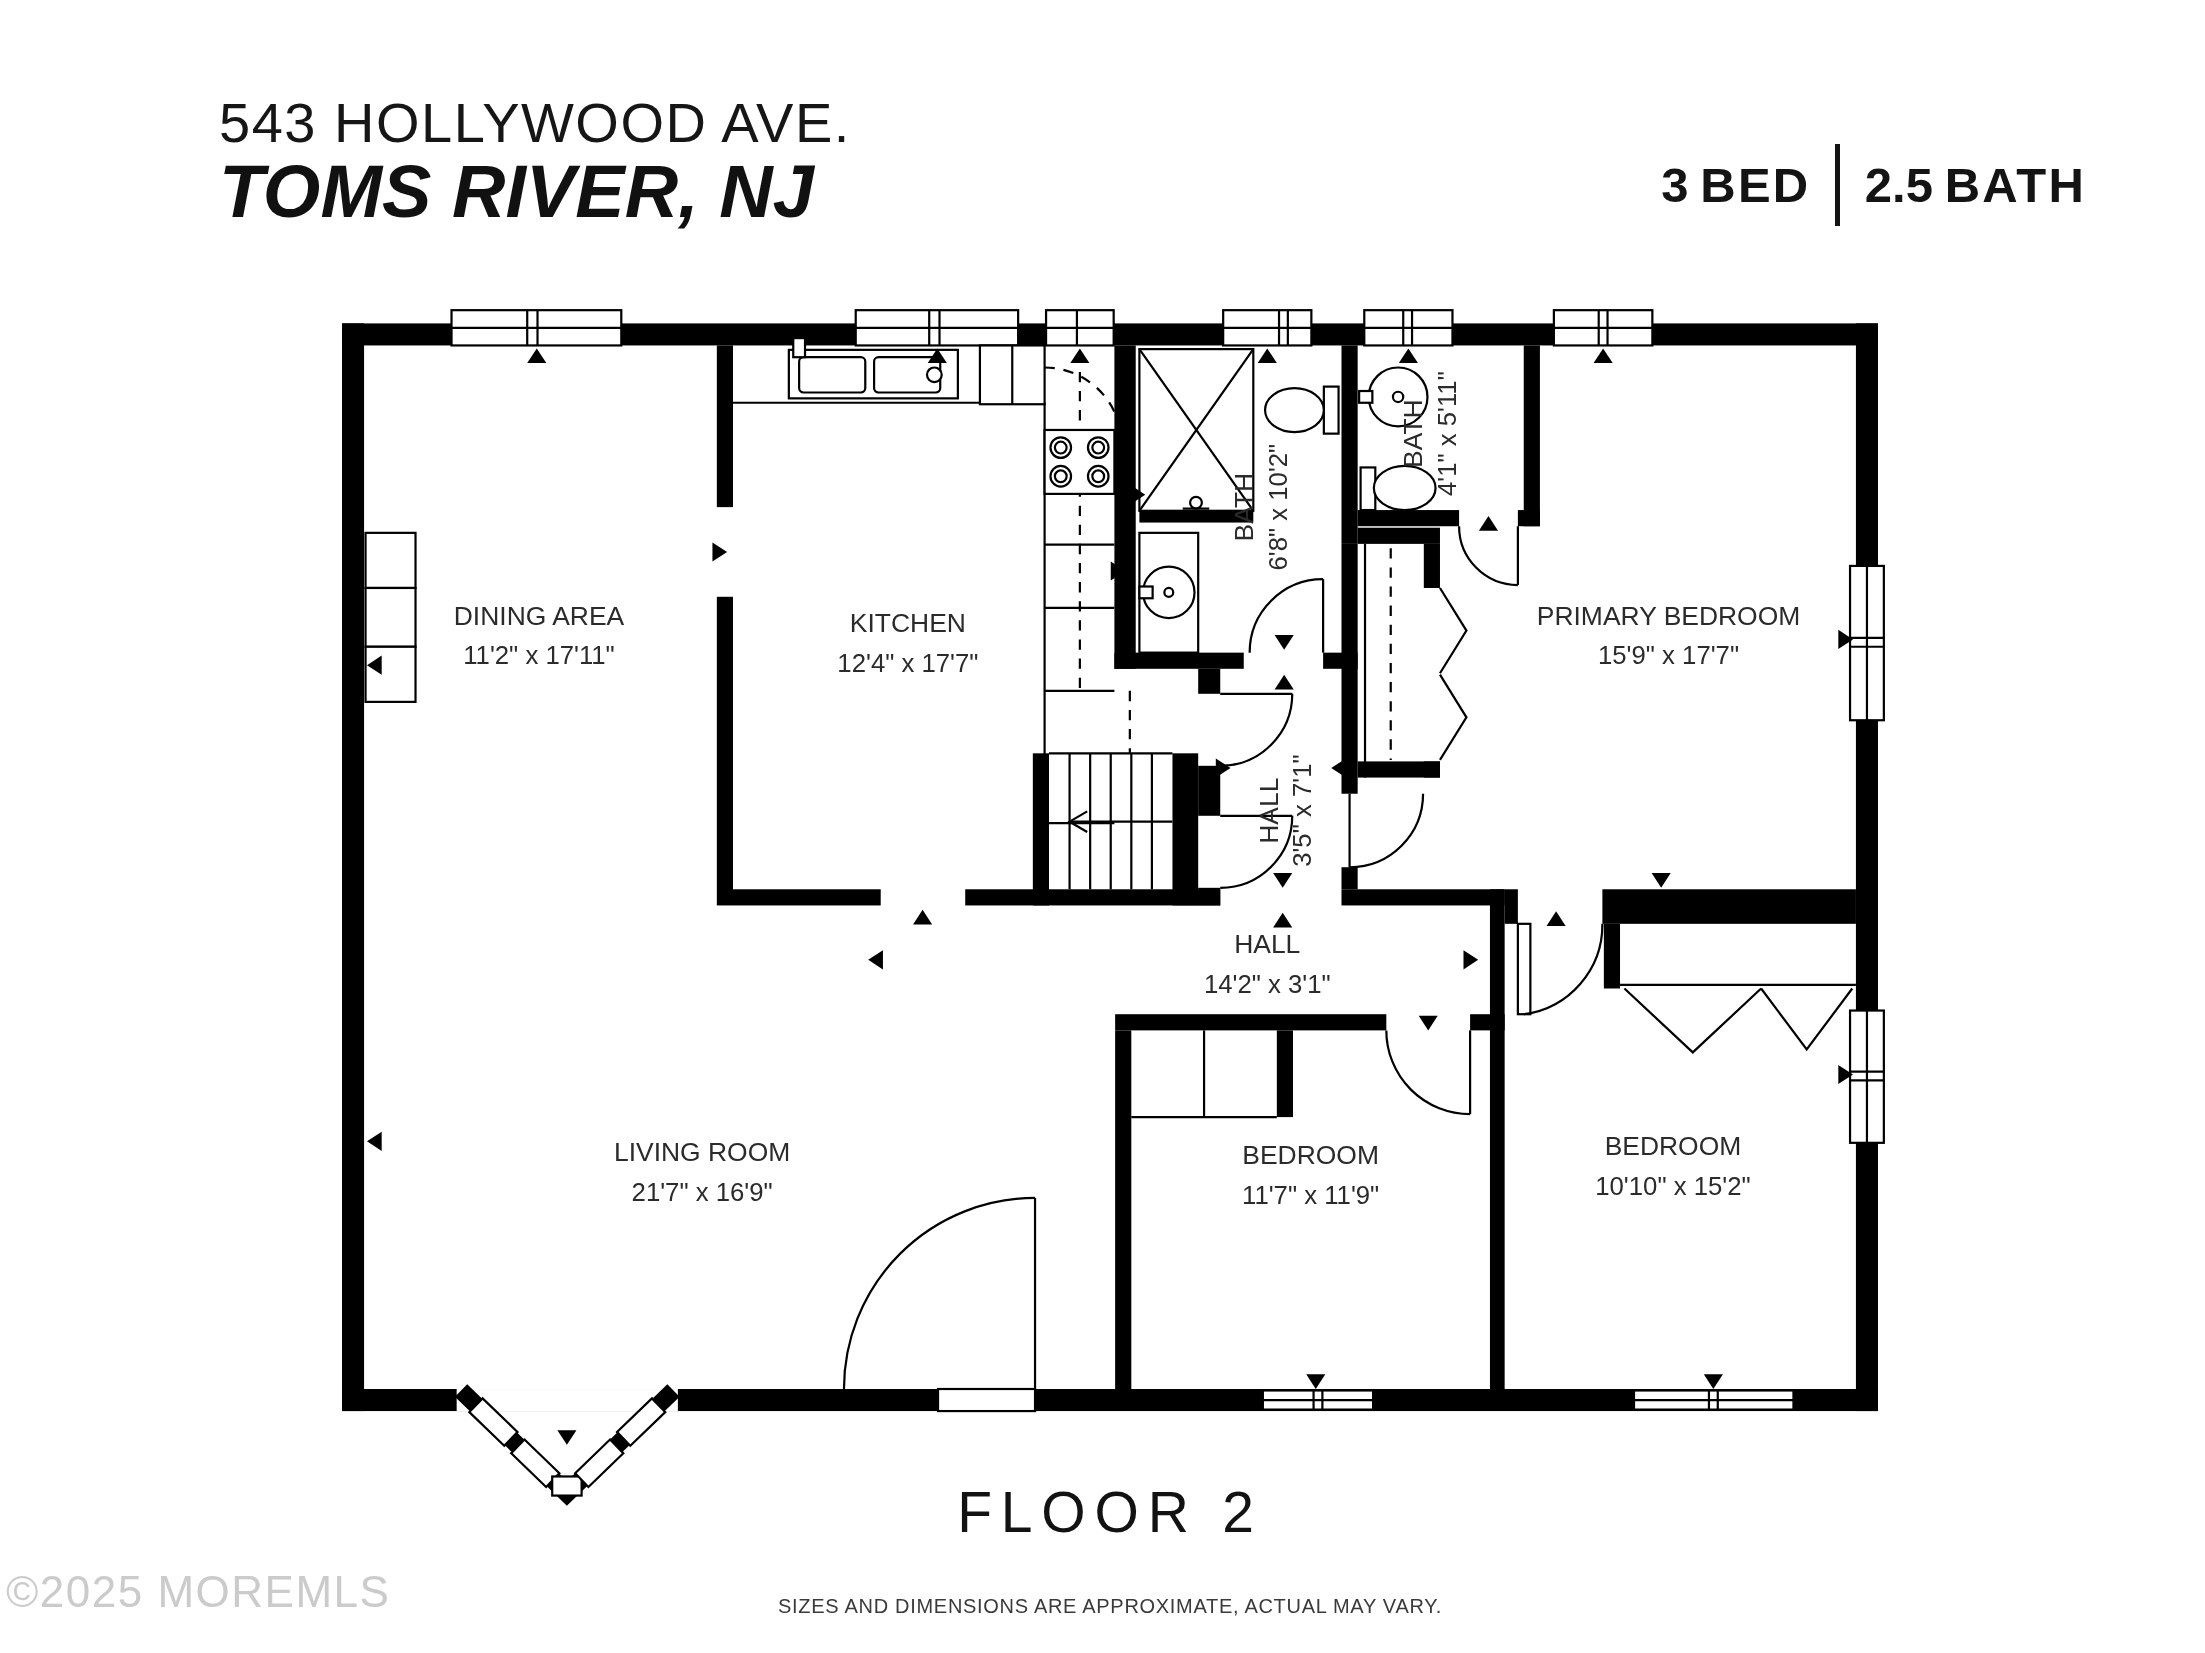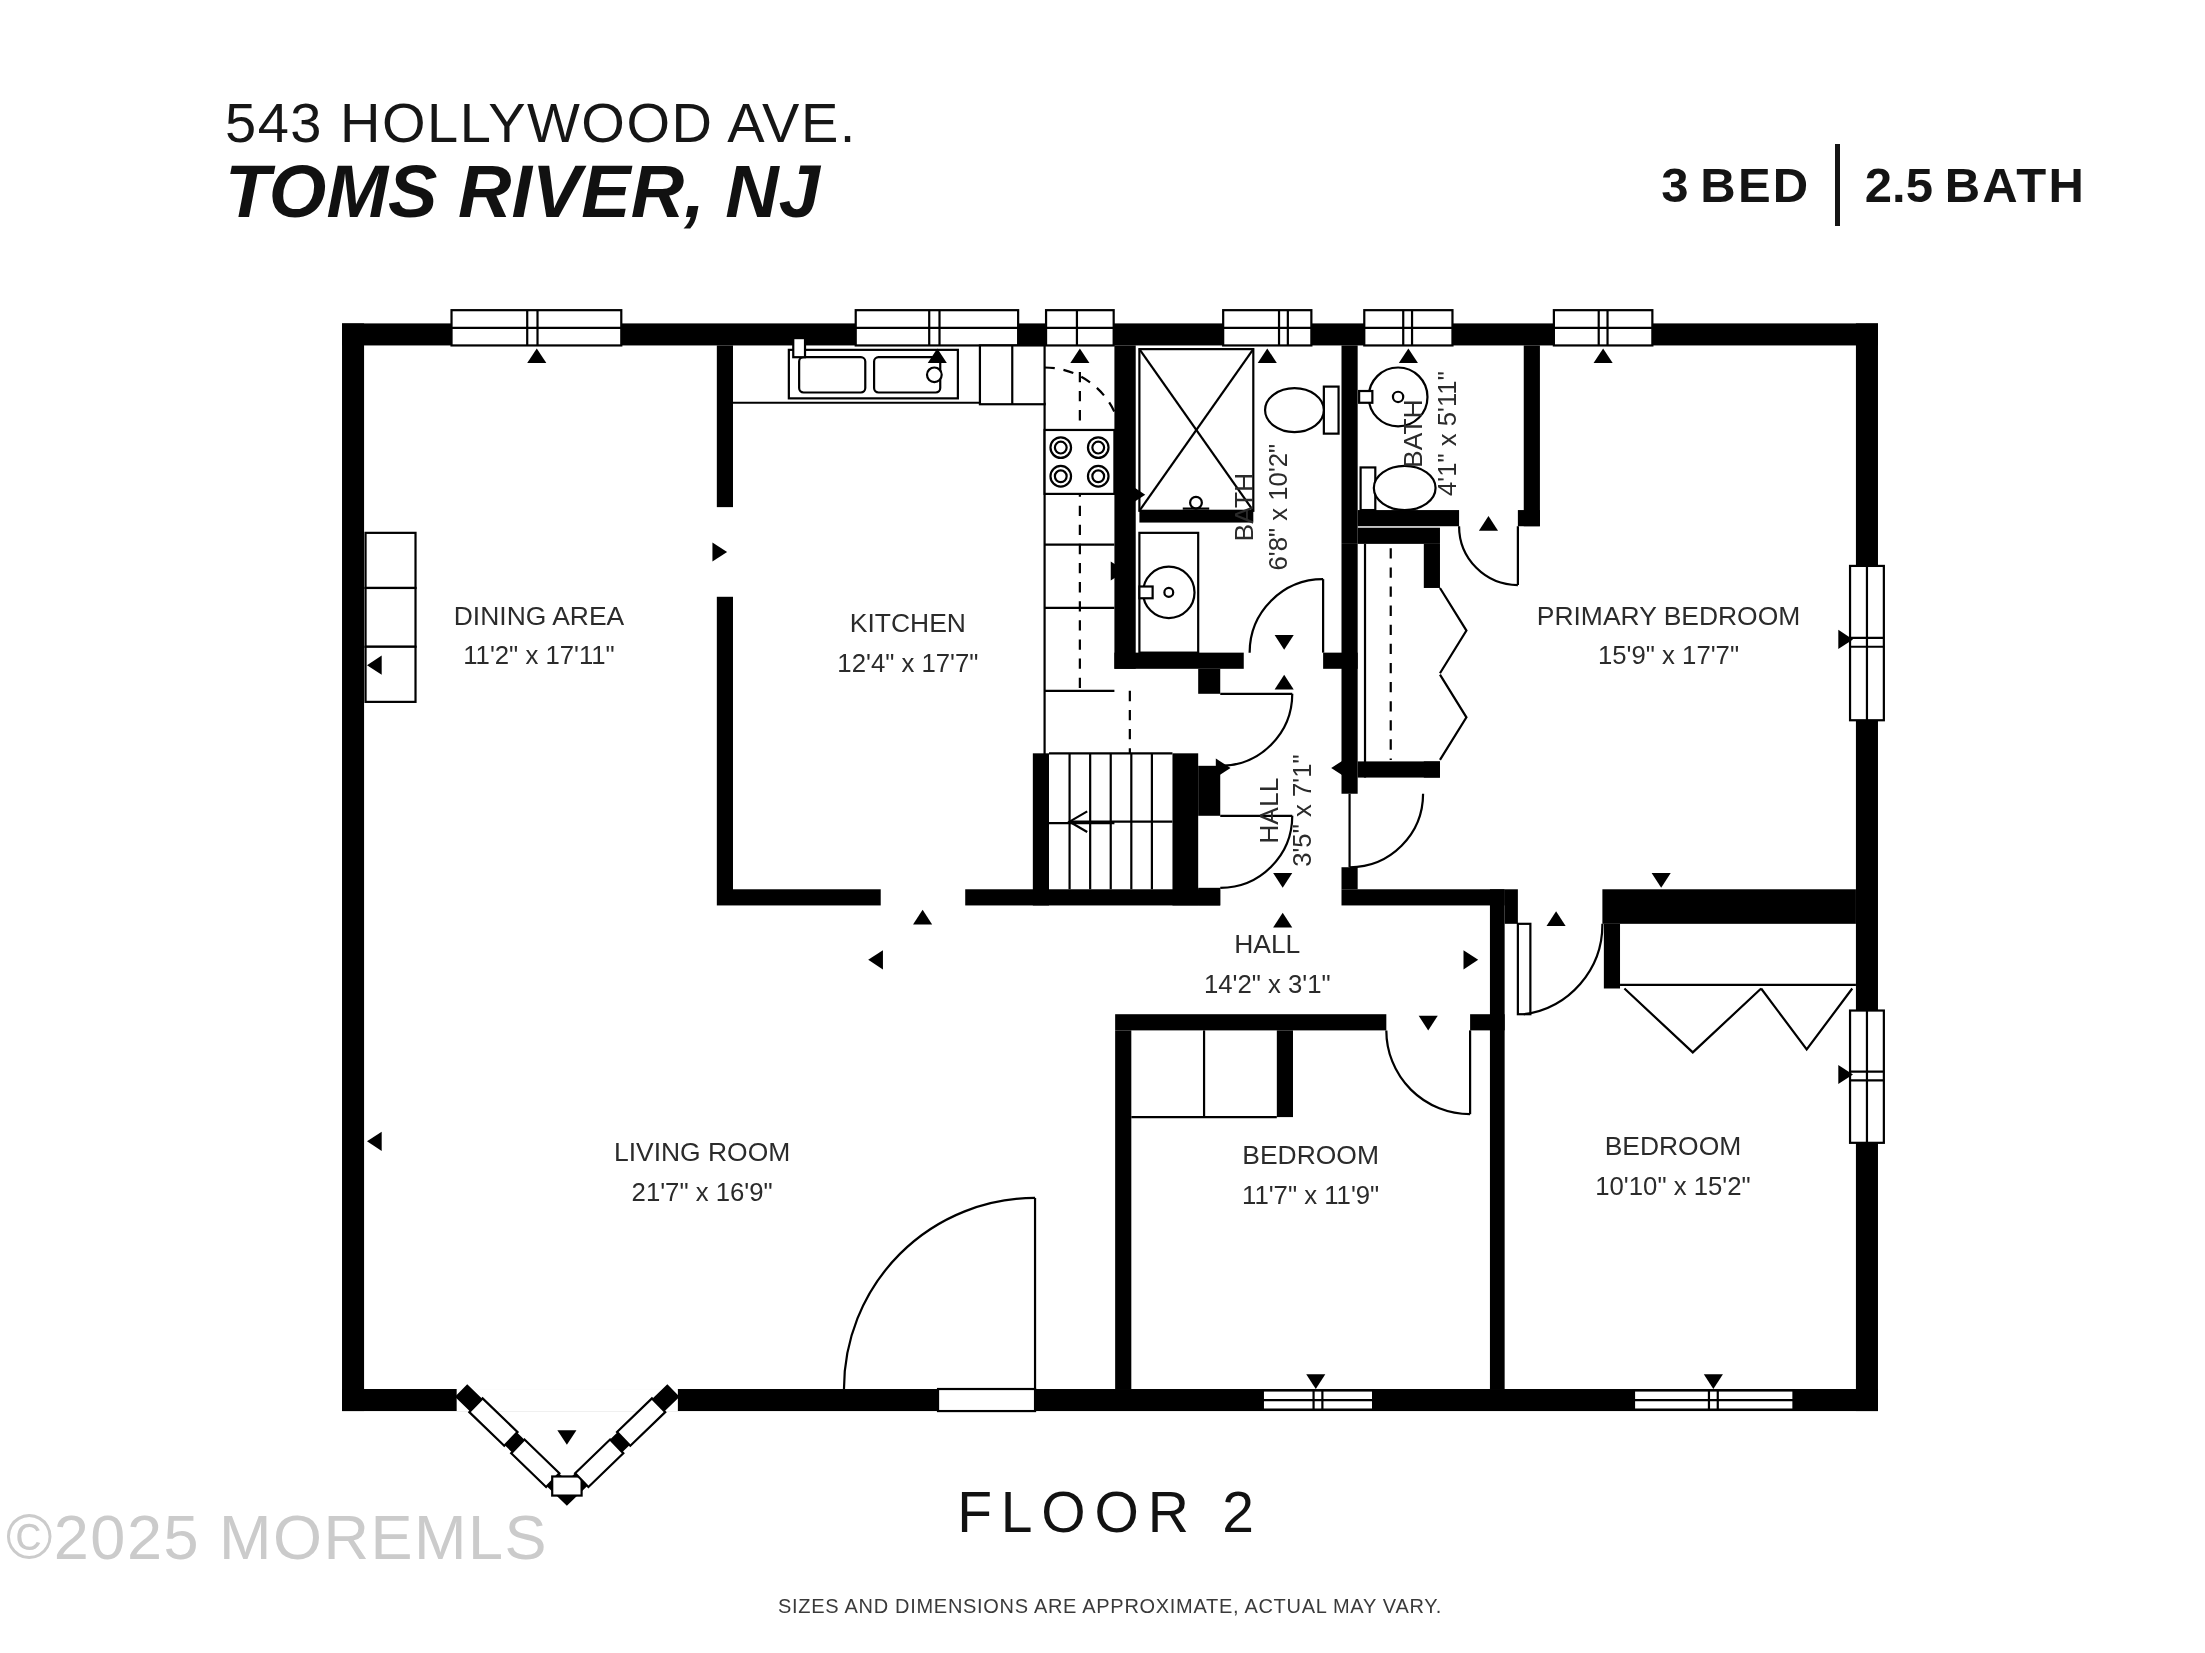--- a/index.html
+++ b/index.html
@@ -1,29 +1,29 @@
 <!DOCTYPE html>
 <html style="font-size:11.8px"><head>
 <meta charset="utf-8">
 <style>
   html,body{margin:0;padding:0;background:#ffffff;}
   .page{position:relative;width:2205px;height:1654px;background:#fff;overflow:hidden;
         font-family:"Liberation Sans",sans-serif;color:#1a1a1a;}
-  .title-block{position:absolute;left:225px;top:94px;line-height:1.05;}
+  .title-block{position:absolute;left:219px;top:94px;line-height:1.05;}
   .title-line1{font-size:56px;font-weight:500;letter-spacing:1.5px;color:#161616;white-space:nowrap;}
   .title-line2{font-size:74px;font-weight:800;font-style:italic;color:#111;white-space:nowrap;margin-top:0;letter-spacing:0px;}
   .bedbath{position:absolute;top:144px;right:119px;display:flex;align-items:center;font-size:49px;color:#141414;white-space:nowrap;}
   .bedbath .num{font-weight:800;}
   .bedbath .word{font-weight:700;margin-left:11.8px;letter-spacing:2.2px;}
   .bedbath .divider{width:4.4px;height:82px;background:#141414;margin:0 25px;}
   .floor-label{position:absolute;left:0;top:1479px;width:2220px;text-align:center;
                font-size:57px;font-weight:500;letter-spacing:8.8px;color:#121212;}
   .disclaimer{position:absolute;left:0;top:1595px;width:2220px;text-align:center;
               font-size:20px;font-weight:400;letter-spacing:0.7px;color:#3a3a3a;}
-  .watermark{position:absolute;left:5.9px;top:1501px;font-size:63px;font-weight:400;
+  .watermark{position:absolute;left:5.9px;top:1567px;font-size:44px;font-weight:400;
              letter-spacing:1.5px;color:#cbcbcb;}
   svg text.room-name{font-size:36px;fill:#2b2b2b;font-weight:400;}
   svg text.room-dims{font-size:35px;fill:#2b2b2b;font-weight:400;}
   .wall{fill:#000;}
   .thin{stroke:#000;stroke-width:3;fill:none;}
   .thinw{stroke:#000;stroke-width:3;fill:#fff;}
   .dash{stroke:#000;stroke-width:3;fill:none;stroke-dasharray:14 12;}
   .arrow{fill:#000;}
 </style>
 </head>

